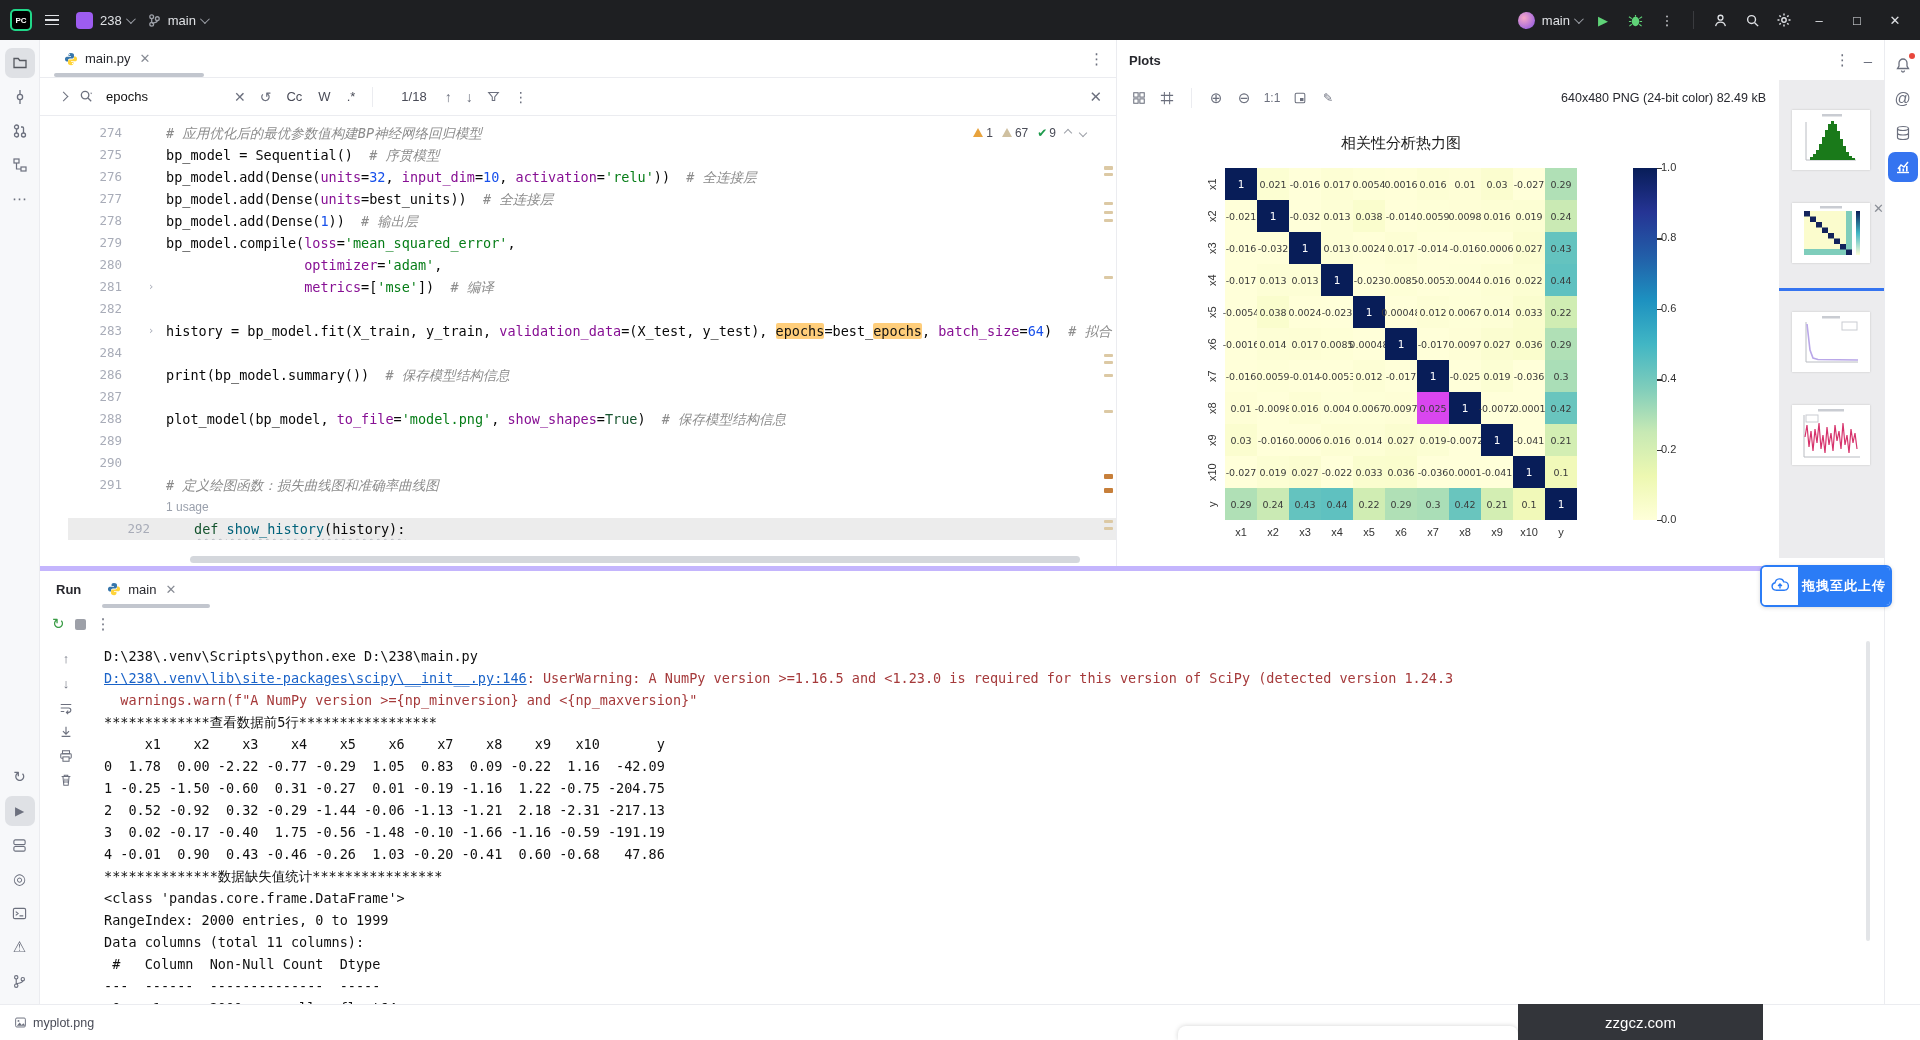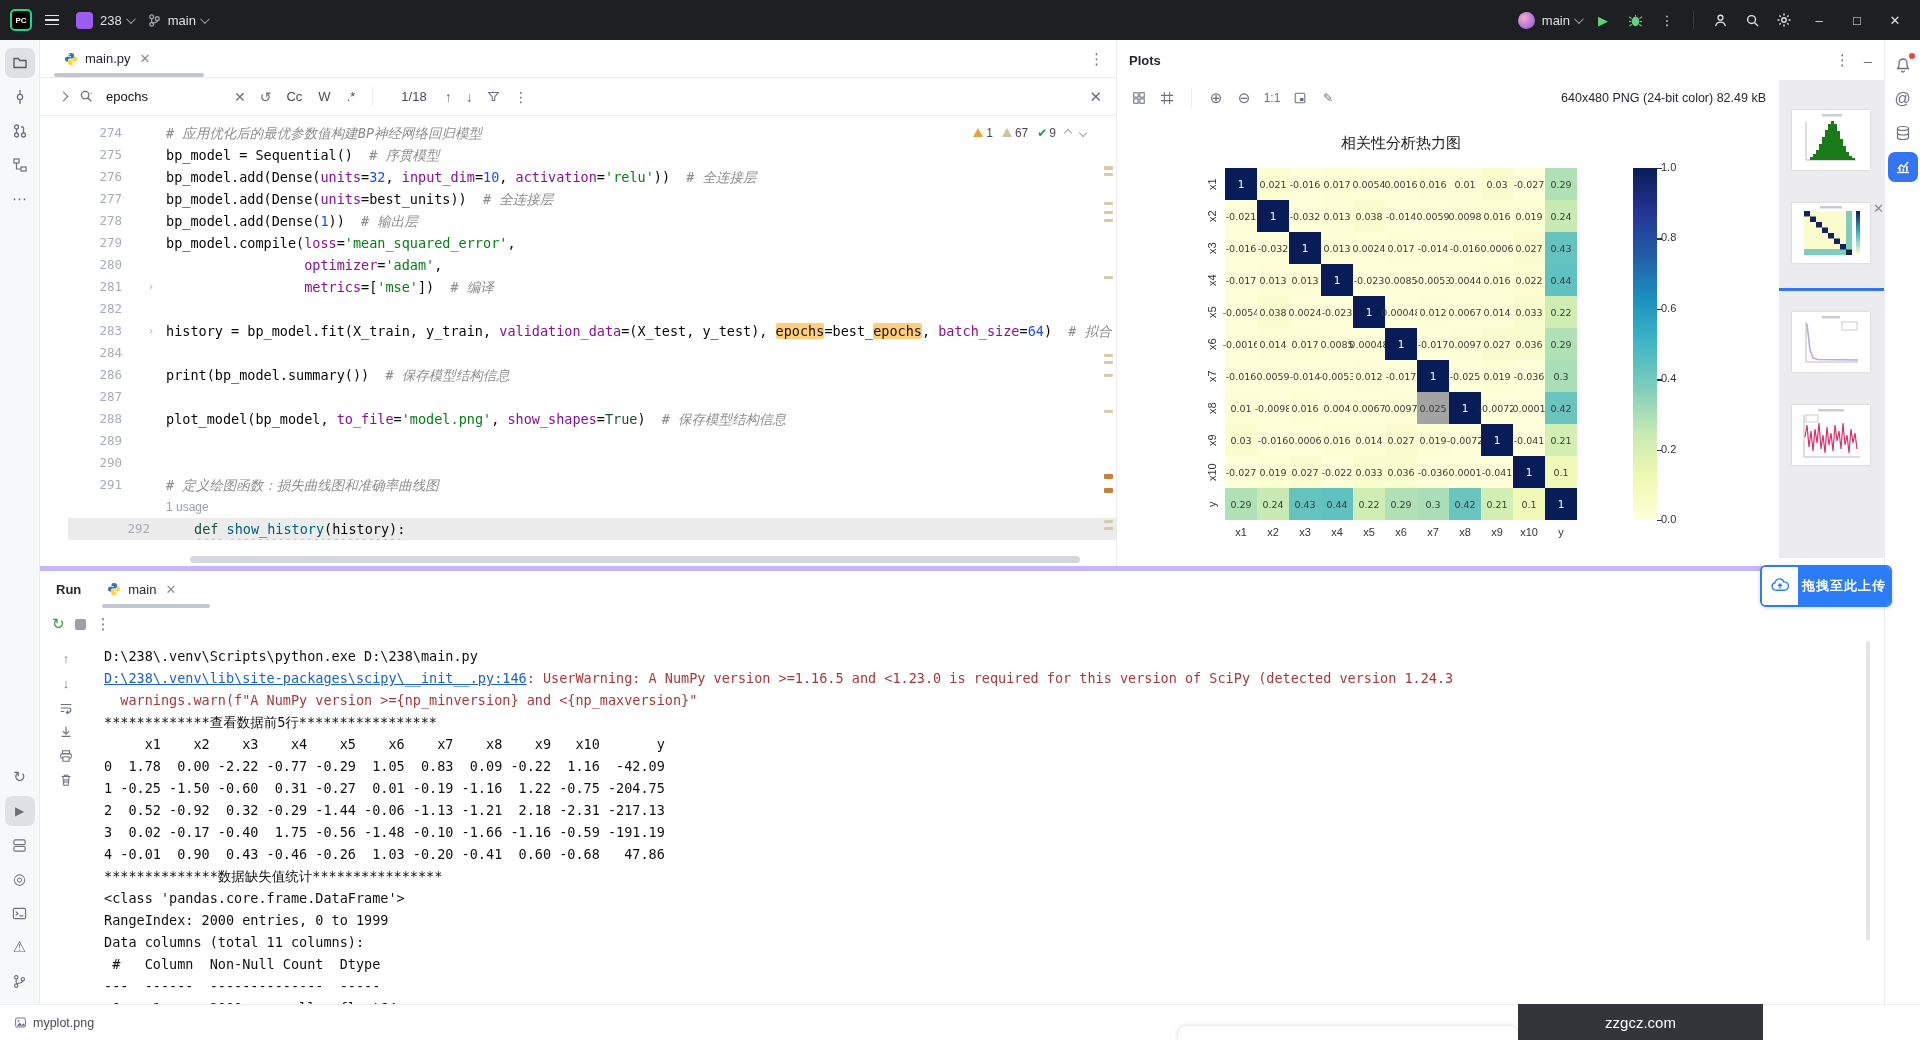--- a/index.html
+++ b/index.html
@@ -467,21 +467,21 @@
                 <div class="hm-cell" style="background: rgb(255, 255, 217);">-0.025</div>
                 <div class="hm-cell" style="background: rgb(252, 254, 211);">0.019</div>
                 <div class="hm-cell" style="background: rgb(255, 255, 217);">-0.036</div>
                 <div class="hm-cell" style="background: rgb(170, 222, 183);">0.3</div>
                 <div class="hm-cell" style="background: rgb(254, 254, 214);">0.01</div>
                 <div class="hm-cell" style="background: rgb(255, 255, 217);">-0.0098</div>
                 <div class="hm-cell" style="background: rgb(253, 254, 212);">0.016</div>
                 <div class="hm-cell" style="background: rgb(254, 255, 216);">0.004</div>
                 <div class="hm-cell" style="background: rgb(254, 255, 215);">0.0067</div>
                 <div class="hm-cell" style="background: rgb(254, 254, 214);">0.0097</div>
-                <div class="hm-cell" style="background: #a3a3a3;">0.025</div>
+                <div class="hm-cell" style="background: #d946ef;">0.025</div>
                 <div class="hm-cell diag" style="background: rgb(8, 29, 88);">1</div>
                 <div class="hm-cell" style="background: rgb(255, 255, 217);">-0.0072</div>
                 <div class="hm-cell" style="background: rgb(255, 255, 217);">0.0001</div>
                 <div class="hm-cell" style="background: rgb(105, 197, 190);">0.42</div>
                 <div class="hm-cell" style="background: rgb(251, 253, 207);">0.03</div>
                 <div class="hm-cell" style="background: rgb(255, 255, 217);">-0.016</div>
                 <div class="hm-cell" style="background: rgb(255, 255, 217);">0.0006</div>
                 <div class="hm-cell" style="background: rgb(253, 254, 212);">0.016</div>
                 <div class="hm-cell" style="background: rgb(253, 254, 213);">0.014</div>
                 <div class="hm-cell" style="background: rgb(251, 253, 208);">0.027</div>

